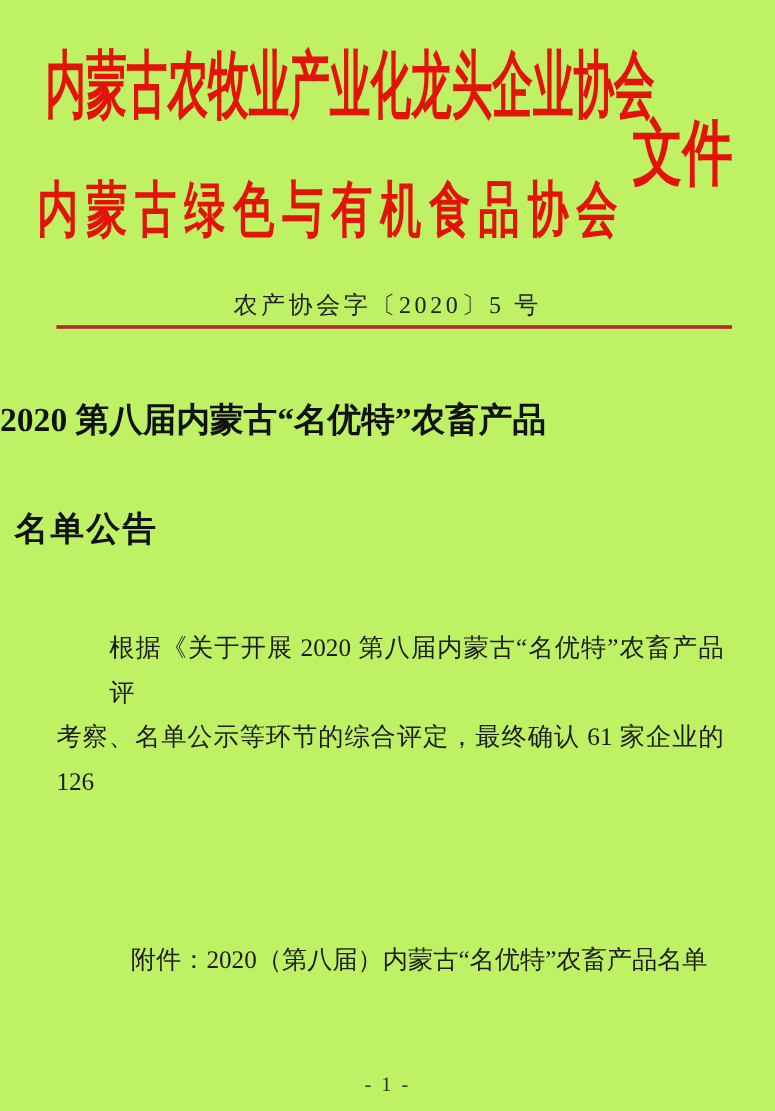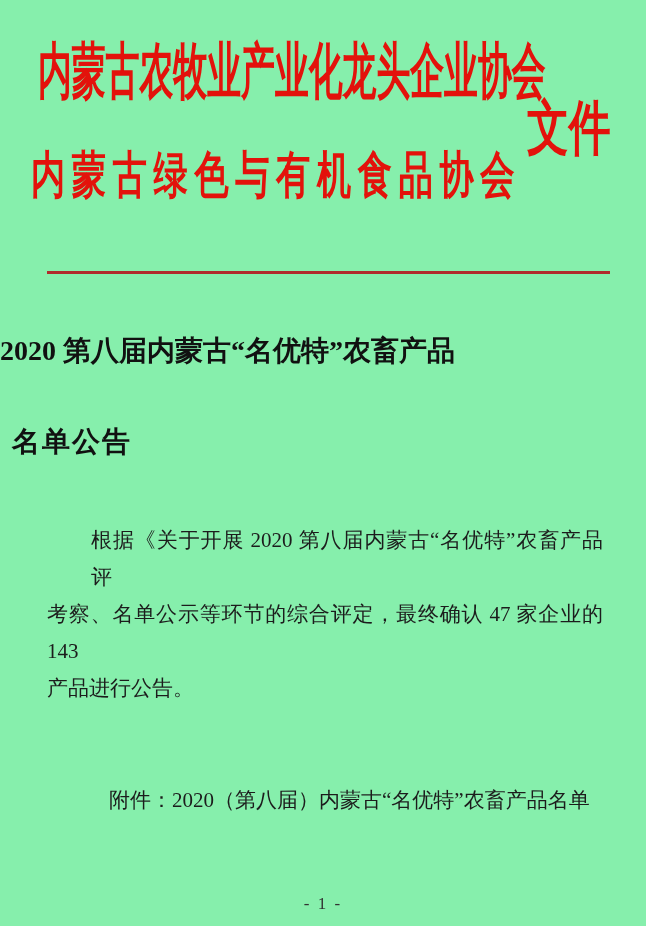--- a/index.html
+++ b/index.html
@@ -5,21 +5,21 @@
   html, body {
     margin: 0;
     padding: 0;
     background: #ffffff;
     font-family: "Liberation Serif", "DejaVu Serif", serif;
   }
   .page {
     position: relative;
     width: 646px;
     height: 926px;
-    background: #86efac;
+    background: #bef264;
     overflow: hidden;
     color: #1c1c1c;
   }
 
   
   .org {
     position: absolute;
     color: #e3120b;
     font-weight: 900;
     white-space: nowrap;
@@ -141,29 +141,29 @@
 <body>
 
 <div class="page">
 
   <div class="letterhead">
     <div class="org org1">内蒙古农牧业产业化龙头企业协会</div>
     <div class="org org2">内蒙古绿色与有机食品协会</div>
     <div class="doc-type">文件</div>
   </div>
 
+  <div class="doc-number">农产协会字〔2020〕5 号</div>
 
   <div class="red-divider"></div>
 
   <h1 class="title-line title-line1">2020 第八届内蒙古“名优特”农畜产品</h1>
   <h1 class="title-line title-line2">名单公告</h1>
 
   <div class="body-text">
     <div class="body-line justify indent">根据《关于开展 2020 第八届内蒙古“名优特”农畜产品评</div>
-    <div class="body-line justify">考察、名单公示等环节的综合评定，最终确认 47 家企业的 143</div>
-    <div class="body-line">产品进行公告。</div>
+    <div class="body-line justify">考察、名单公示等环节的综合评定，最终确认 61 家企业的 126</div>
   </div>
 
   <div class="attachment">附件：2020（第八届）内蒙古“名优特”农畜产品名单</div>
 
   <div class="page-number">- 1 -</div>
 
 </div>
 
 </body></html>

